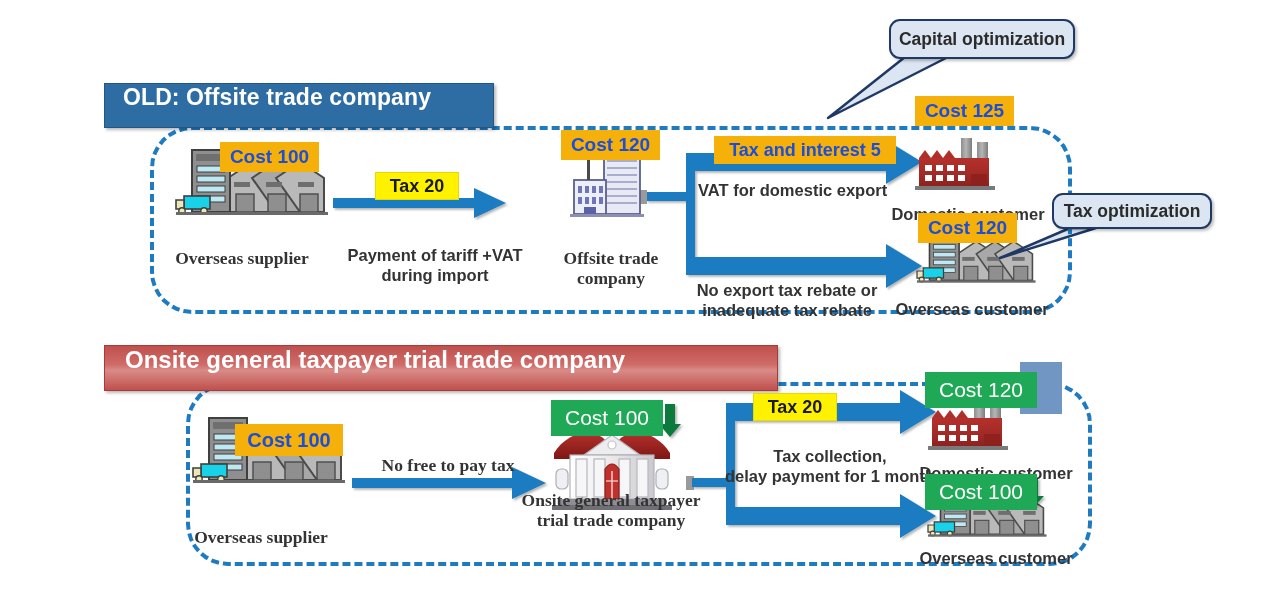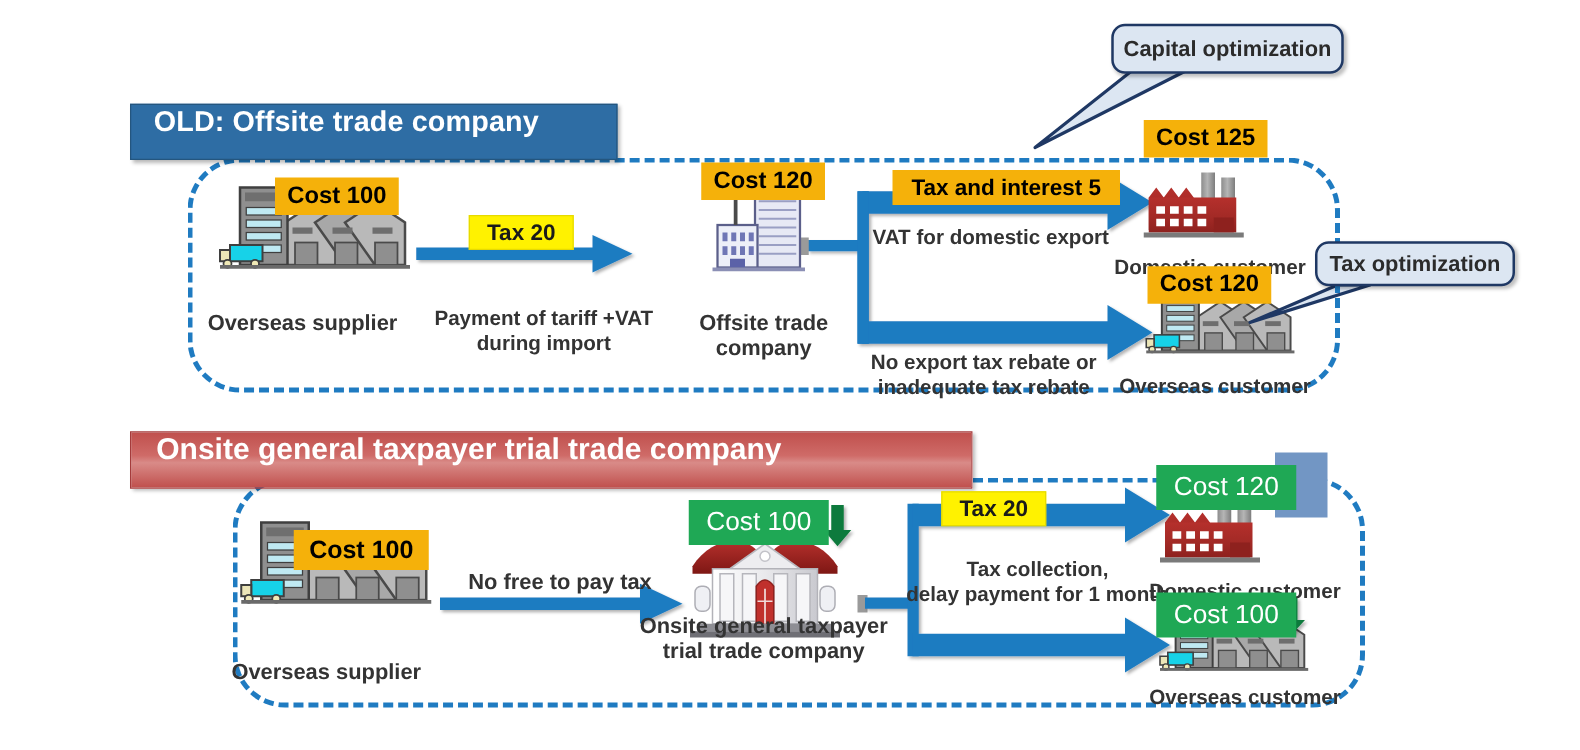--- a/index.html
+++ b/index.html
@@ -16,32 +16,32 @@
   .banner-red{border:1px solid #a53b3b;padding:0 20px;font-size:24px;
               background:linear-gradient(to bottom,#c0504d 0%,#cf6b68 42%,#d98b88 55%,#c0504d 100%);}
 
   
   .dashbox{position:absolute;border:4px dashed #1F7BC1;border-radius:42px;
            box-sizing:border-box;background:transparent;}
 
   
   .badge{position:absolute;display:flex;align-items:center;justify-content:center;
          white-space:nowrap;box-sizing:border-box;}
-  .badge-orange{background:#F5B10A;color:#000000;font-size:19px;font-weight:bold;}
+  .badge-orange{background:#F5B10A;color:#1d4ed8;font-size:19px;font-weight:bold;}
   .badge-orange.thin{font-size:18px;}
   .badge-yellow{background:#FFF200;color:#1a1a1a;font-size:18px;font-weight:bold;
                 border:1px solid #e6da00;}
   .badge-green{background:#1FA855;color:#ffffff;font-size:21px;}
   .bluebox{position:absolute;background:#7296C4;}
 
   
   .lab{position:absolute;font-weight:bold;color:#333333;text-align:center;
        line-height:1.18;white-space:pre-line;}
   .lab-16{font-size:16.5px;}
-  .lab-17{font-size:17.5px;}
+  .lab-17{font-size:17.5px;font-family:Liberation Serif, serif;}
 
   
   .callout{position:absolute;background:#DCE6F2;border:2.5px solid #1F3864;
            border-radius:11px;display:flex;align-items:center;justify-content:center;
            font-size:17.5px;font-weight:bold;color:#2b2b2b;white-space:nowrap;
            box-shadow:2px 2px 3px rgba(0,0,0,.25);padding:0 12px;box-sizing:border-box;}
 
   svg{display:block;overflow:visible;}
   .svg-layer{position:absolute;left:0;top:0;width:1264px;height:600px;pointer-events:none;}
 </style>

